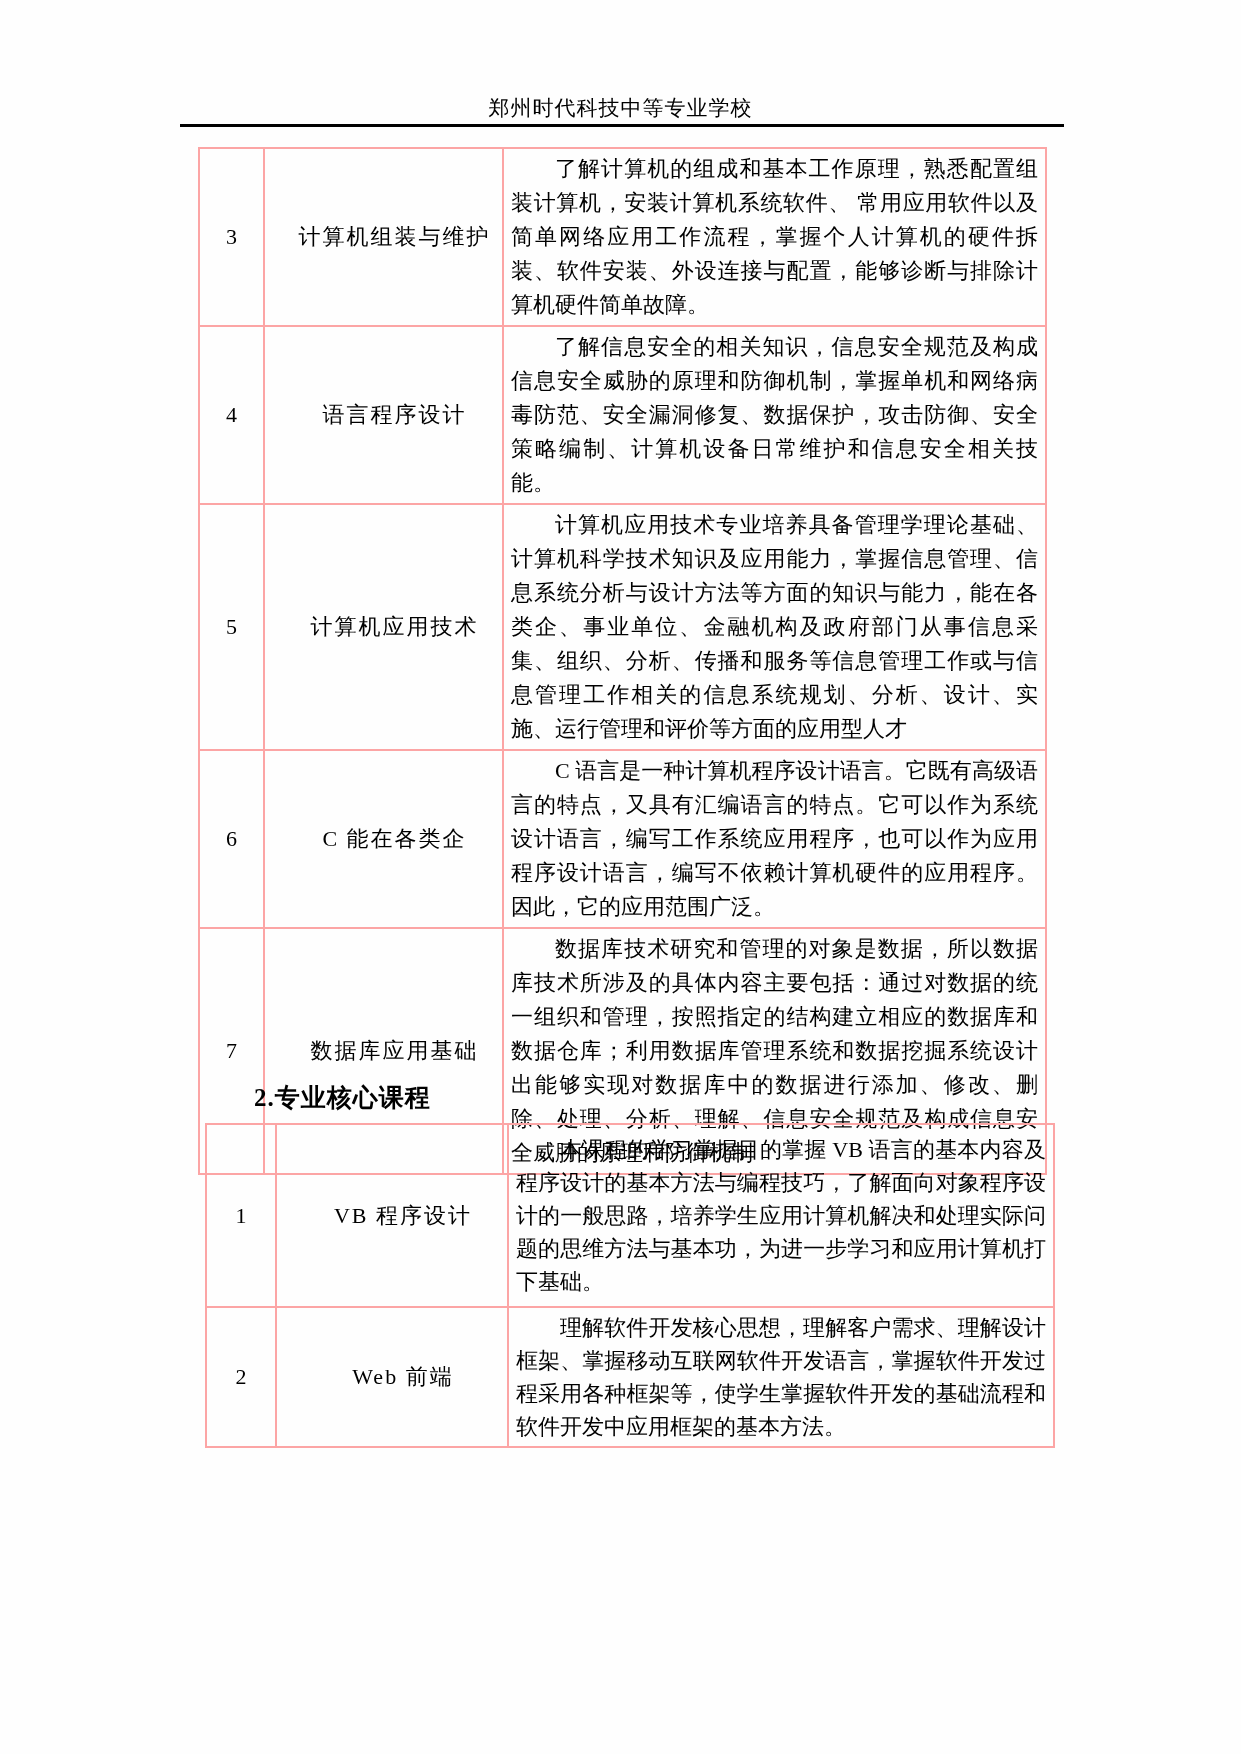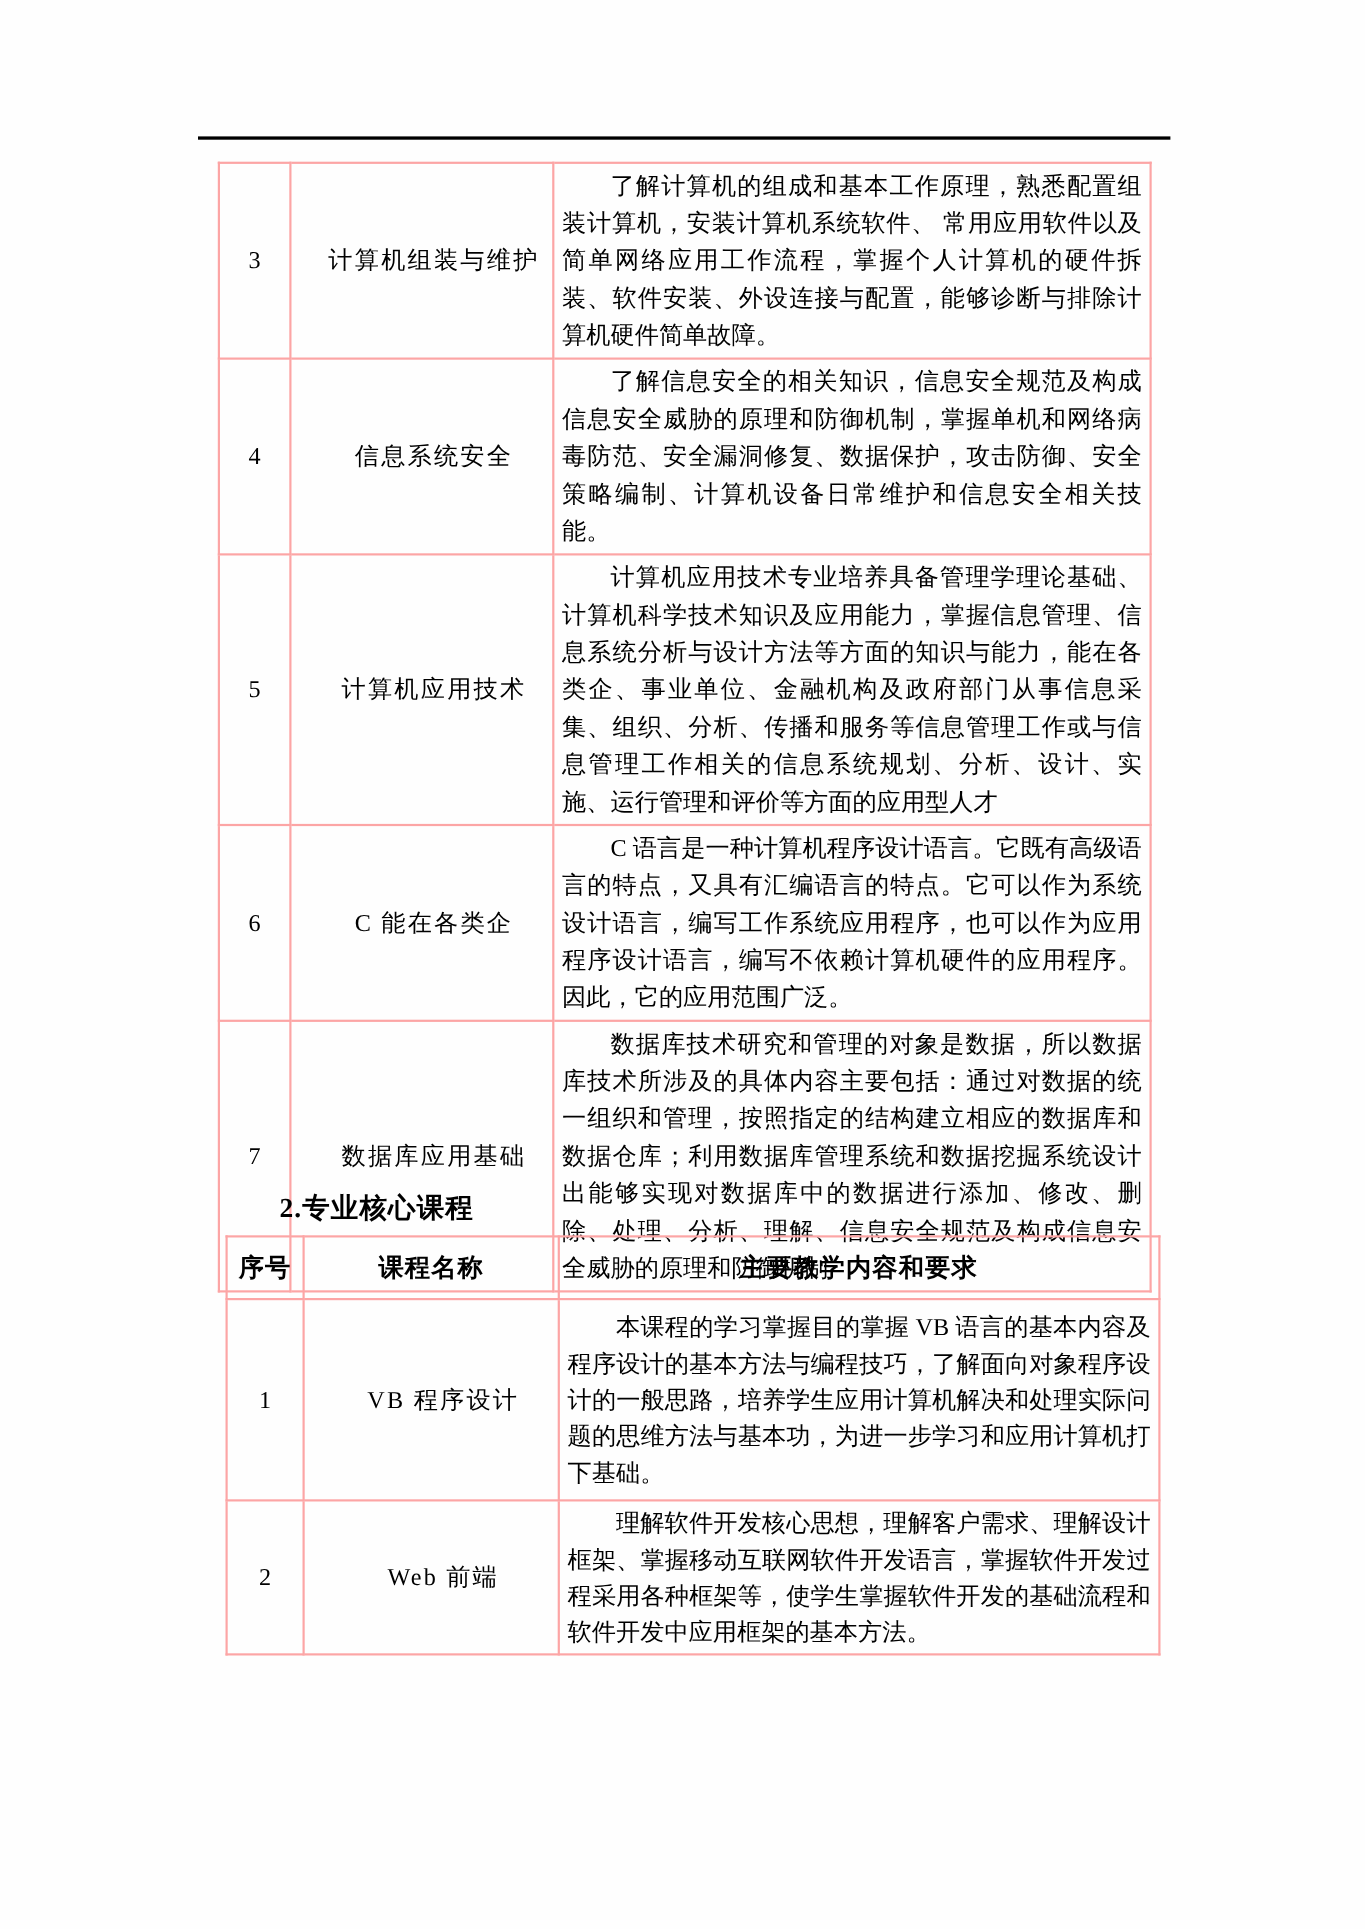--- a/index.html
+++ b/index.html
@@ -47,39 +47,40 @@
   .section-heading {
     position:absolute; top:1081px; left:254px;
     font-weight:bold; font-size:25px; letter-spacing:1px;
   }
 </style>
 </head>
 <body>
 
 <div class="page">
 
+  <div class="school-header">郑州时代科技中等专业学校</div>
   <div class="header-rule"></div>
 
   <table class="t1">
     <colgroup>
         <col class="c-no">
         <col class="c-name">
         <col class="c-desc">
       </colgroup>
     <tbody>
       <tr class="r3">
         <td class="num">3</td>
         <td class="name">计算机组装与维护</td>
         <td class="desc">
             <p>了解计算机的组成和基本工作原理，熟悉配置组装计算机，安装计算机系统软件、 常用应用软件以及简单网络应用工作流程，掌握个人计算机的硬件拆装、软件安装、外设连接与配置，能够诊断与排除计算机硬件简单故障。</p>
           </td>
       </tr>
       <tr class="r4">
         <td class="num">4</td>
-        <td class="name">信息系统安全</td>
+        <td class="name">语言程序设计</td>
         <td class="desc">
             <p>了解信息安全的相关知识，信息安全规范及构成信息安全威胁的原理和防御机制，掌握单机和网络病毒防范、安全漏洞修复、数据保护，攻击防御、安全策略编制、计算机设备日常维护和信息安全相关技能。</p>
           </td>
       </tr>
       <tr class="r5">
         <td class="num">5</td>
         <td class="name">计算机应用技术</td>
         <td class="desc">
             <p>计算机应用技术专业培养具备管理学理论基础、计算机科学技术知识及应用能力，掌握信息管理、信息系统分析与设计方法等方面的知识与能力，能在各类企、事业单位、金融机构及政府部门从事信息采集、组织、分析、传播和服务等信息管理工作或与信息管理工作相关的信息系统规划、分析、设计、实施、运行管理和评价等方面的应用型人才</p>
           </td>
@@ -103,25 +104,20 @@
 
   <div class="section-heading">2.专业核心课程</div>
 
   <table class="t2">
     <colgroup>
         <col class="c-no">
         <col class="c-name">
         <col class="c-desc">
       </colgroup>
     <tbody>
-      <tr class="hrow">
-        <th>序号</th>
-        <th>课程名称</th>
-        <th>主要教学内容和要求</th>
-      </tr>
       <tr class="q1">
         <td class="num">1</td>
         <td class="name">VB 程序设计</td>
         <td class="desc">
             <p>本课程的学习掌握目的掌握 VB 语言的基本内容及程序设计的基本方法与编程技巧，了解面向对象程序设计的一般思路，培养学生应用计算机解决和处理实际问题的思维方法与基本功，为进一步学习和应用计算机打下基础。</p>
           </td>
       </tr>
       <tr class="q2">
         <td class="num">2</td>
         <td class="name">Web 前端</td>

